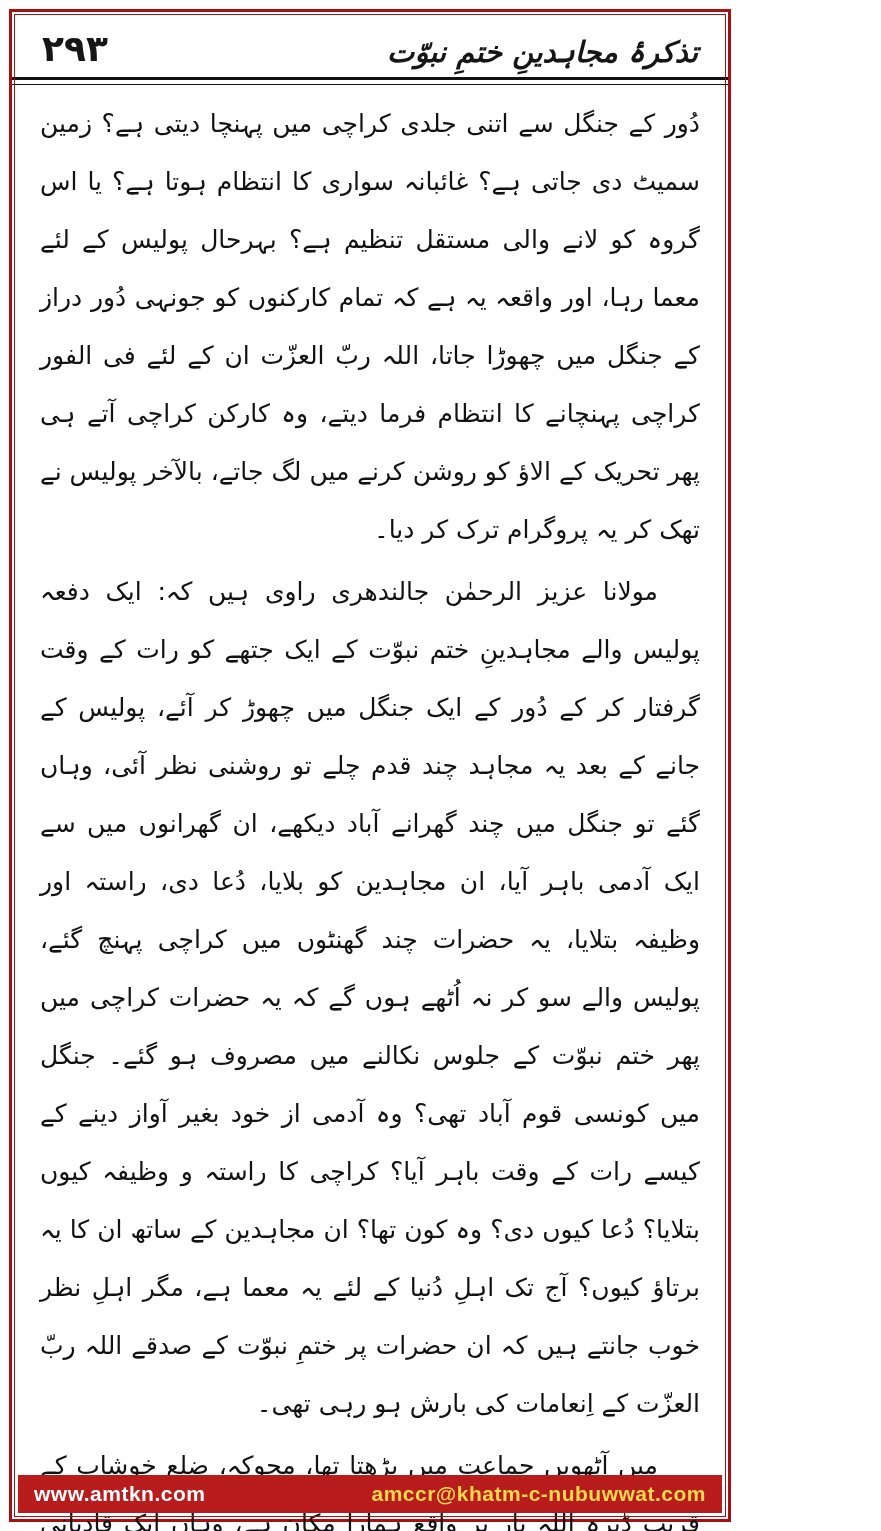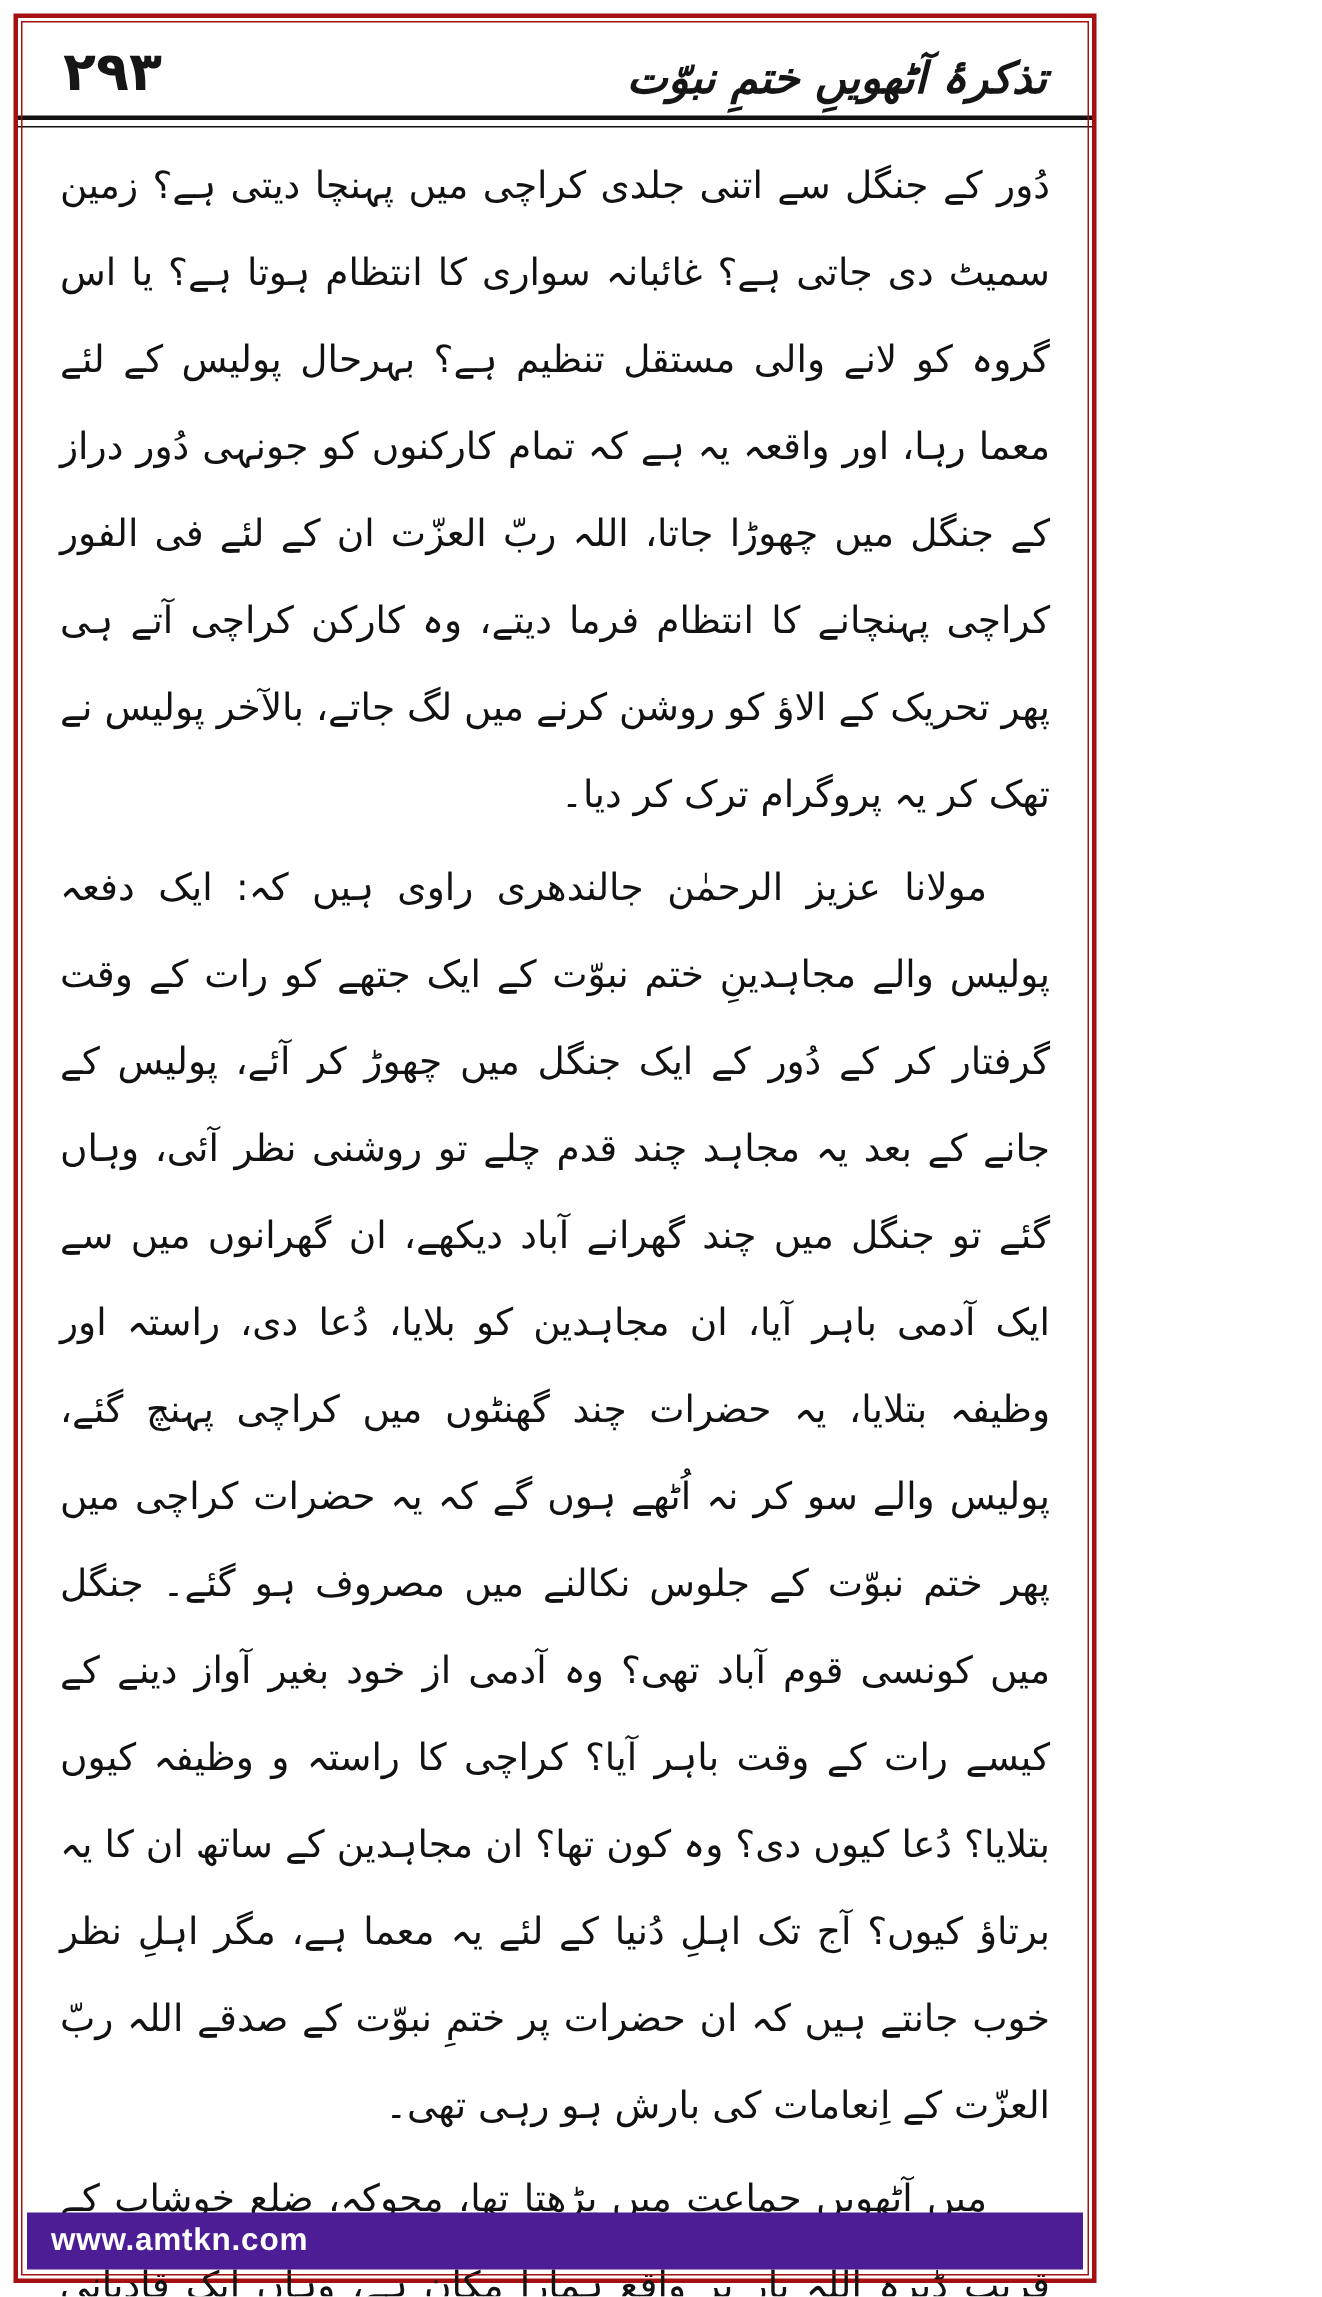--- a/index.html
+++ b/index.html
@@ -68,21 +68,21 @@
   .content h2 {
     text-align: center;
     font-size: 42px;
     font-weight: bold;
     margin: 14px 0 12px 0;
     color: #000;
   }
   .footer {
     position: absolute;
     left: 6px; right: 6px; bottom: 6px;
-    background: #4c1d95;
+    background: #b91c1c;
     display: flex;
     justify-content: space-between;
     align-items: center;
     padding: 7px 16px;
     font-family: "Liberation Sans", sans-serif;
     font-size: 21px;
     font-weight: bold;
     letter-spacing: 0.5px;
   }
   .footer .site { color: #ffffff; }
@@ -90,29 +90,30 @@
   .footer .fb { color: #ffffff; }
 </style>
 </head>
 <body>
 
 <div class="page">
   <div class="frame">
 
     <div class="header">
       <span class="page-num">۲۹۳</span>
-      <span class="book-title" dir="rtl">تذکرۂ آٹھویںِ ختمِ نبوّت</span>
+      <span class="book-title" dir="rtl">تذکرۂ مجاہدینِ ختمِ نبوّت</span>
     </div>
 
     <div class="rule"></div>
 
     <div class="content">
       <p>دُور کے جنگل سے اتنی جلدی کراچی میں پہنچا دیتی ہے؟ زمین سمیٹ دی جاتی ہے؟ غائبانہ سواری کا انتظام ہوتا ہے؟ یا اس گروہ کو لانے والی مستقل تنظیم ہے؟ بہرحال پولیس کے لئے معما رہا، اور واقعہ یہ ہے کہ تمام کارکنوں کو جونہی دُور دراز کے جنگل میں چھوڑا جاتا، اللہ ربّ العزّت ان کے لئے فی الفور کراچی پہنچانے کا انتظام فرما دیتے، وہ کارکن کراچی آتے ہی پھر تحریک کے الاؤ کو روشن کرنے میں لگ جاتے، بالآخر پولیس نے تھک کر یہ پروگرام ترک کر دیا۔</p>
       <p class="indent">مولانا عزیز الرحمٰن جالندھری راوی ہیں کہ: ایک دفعہ پولیس والے مجاہدینِ ختم نبوّت کے ایک جتھے کو رات کے وقت گرفتار کر کے دُور کے ایک جنگل میں چھوڑ کر آئے، پولیس کے جانے کے بعد یہ مجاہد چند قدم چلے تو روشنی نظر آئی، وہاں گئے تو جنگل میں چند گھرانے آباد دیکھے، ان گھرانوں میں سے ایک آدمی باہر آیا، ان مجاہدین کو بلایا، دُعا دی، راستہ اور وظیفہ بتلایا، یہ حضرات چند گھنٹوں میں کراچی پہنچ گئے، پولیس والے سو کر نہ اُٹھے ہوں گے کہ یہ حضرات کراچی میں پھر ختم نبوّت کے جلوس نکالنے میں مصروف ہو گئے۔ جنگل میں کونسی قوم آباد تھی؟ وہ آدمی از خود بغیر آواز دینے کے کیسے رات کے وقت باہر آیا؟ کراچی کا راستہ و وظیفہ کیوں بتلایا؟ دُعا کیوں دی؟ وہ کون تھا؟ ان مجاہدین کے ساتھ ان کا یہ برتاؤ کیوں؟ آج تک اہلِ دُنیا کے لئے یہ معما ہے، مگر اہلِ نظر خوب جانتے ہیں کہ ان حضرات پر ختمِ نبوّت کے صدقے اللہ ربّ العزّت کے اِنعامات کی بارش ہو رہی تھی۔</p>
       <p class="indent">میں آٹھویں جماعت میں پڑھتا تھا، مجوکہ، ضلع خوشاب کے قریب ڈیرہ اللہ یار پر واقع ہمارا مکان ہے، وہاں ایک قادیانی مبلغ غلام رسول رہتا تھا، اس سے ملنا ہوا،</p>
     </div>
 
     <div class="footer">
       <span class="site">www.amtkn.com</span>
+      <span class="email">amccr@khatm-c-nubuwwat.com</span>
     </div>
 
   </div>
 </div>
 
 </body></html>

